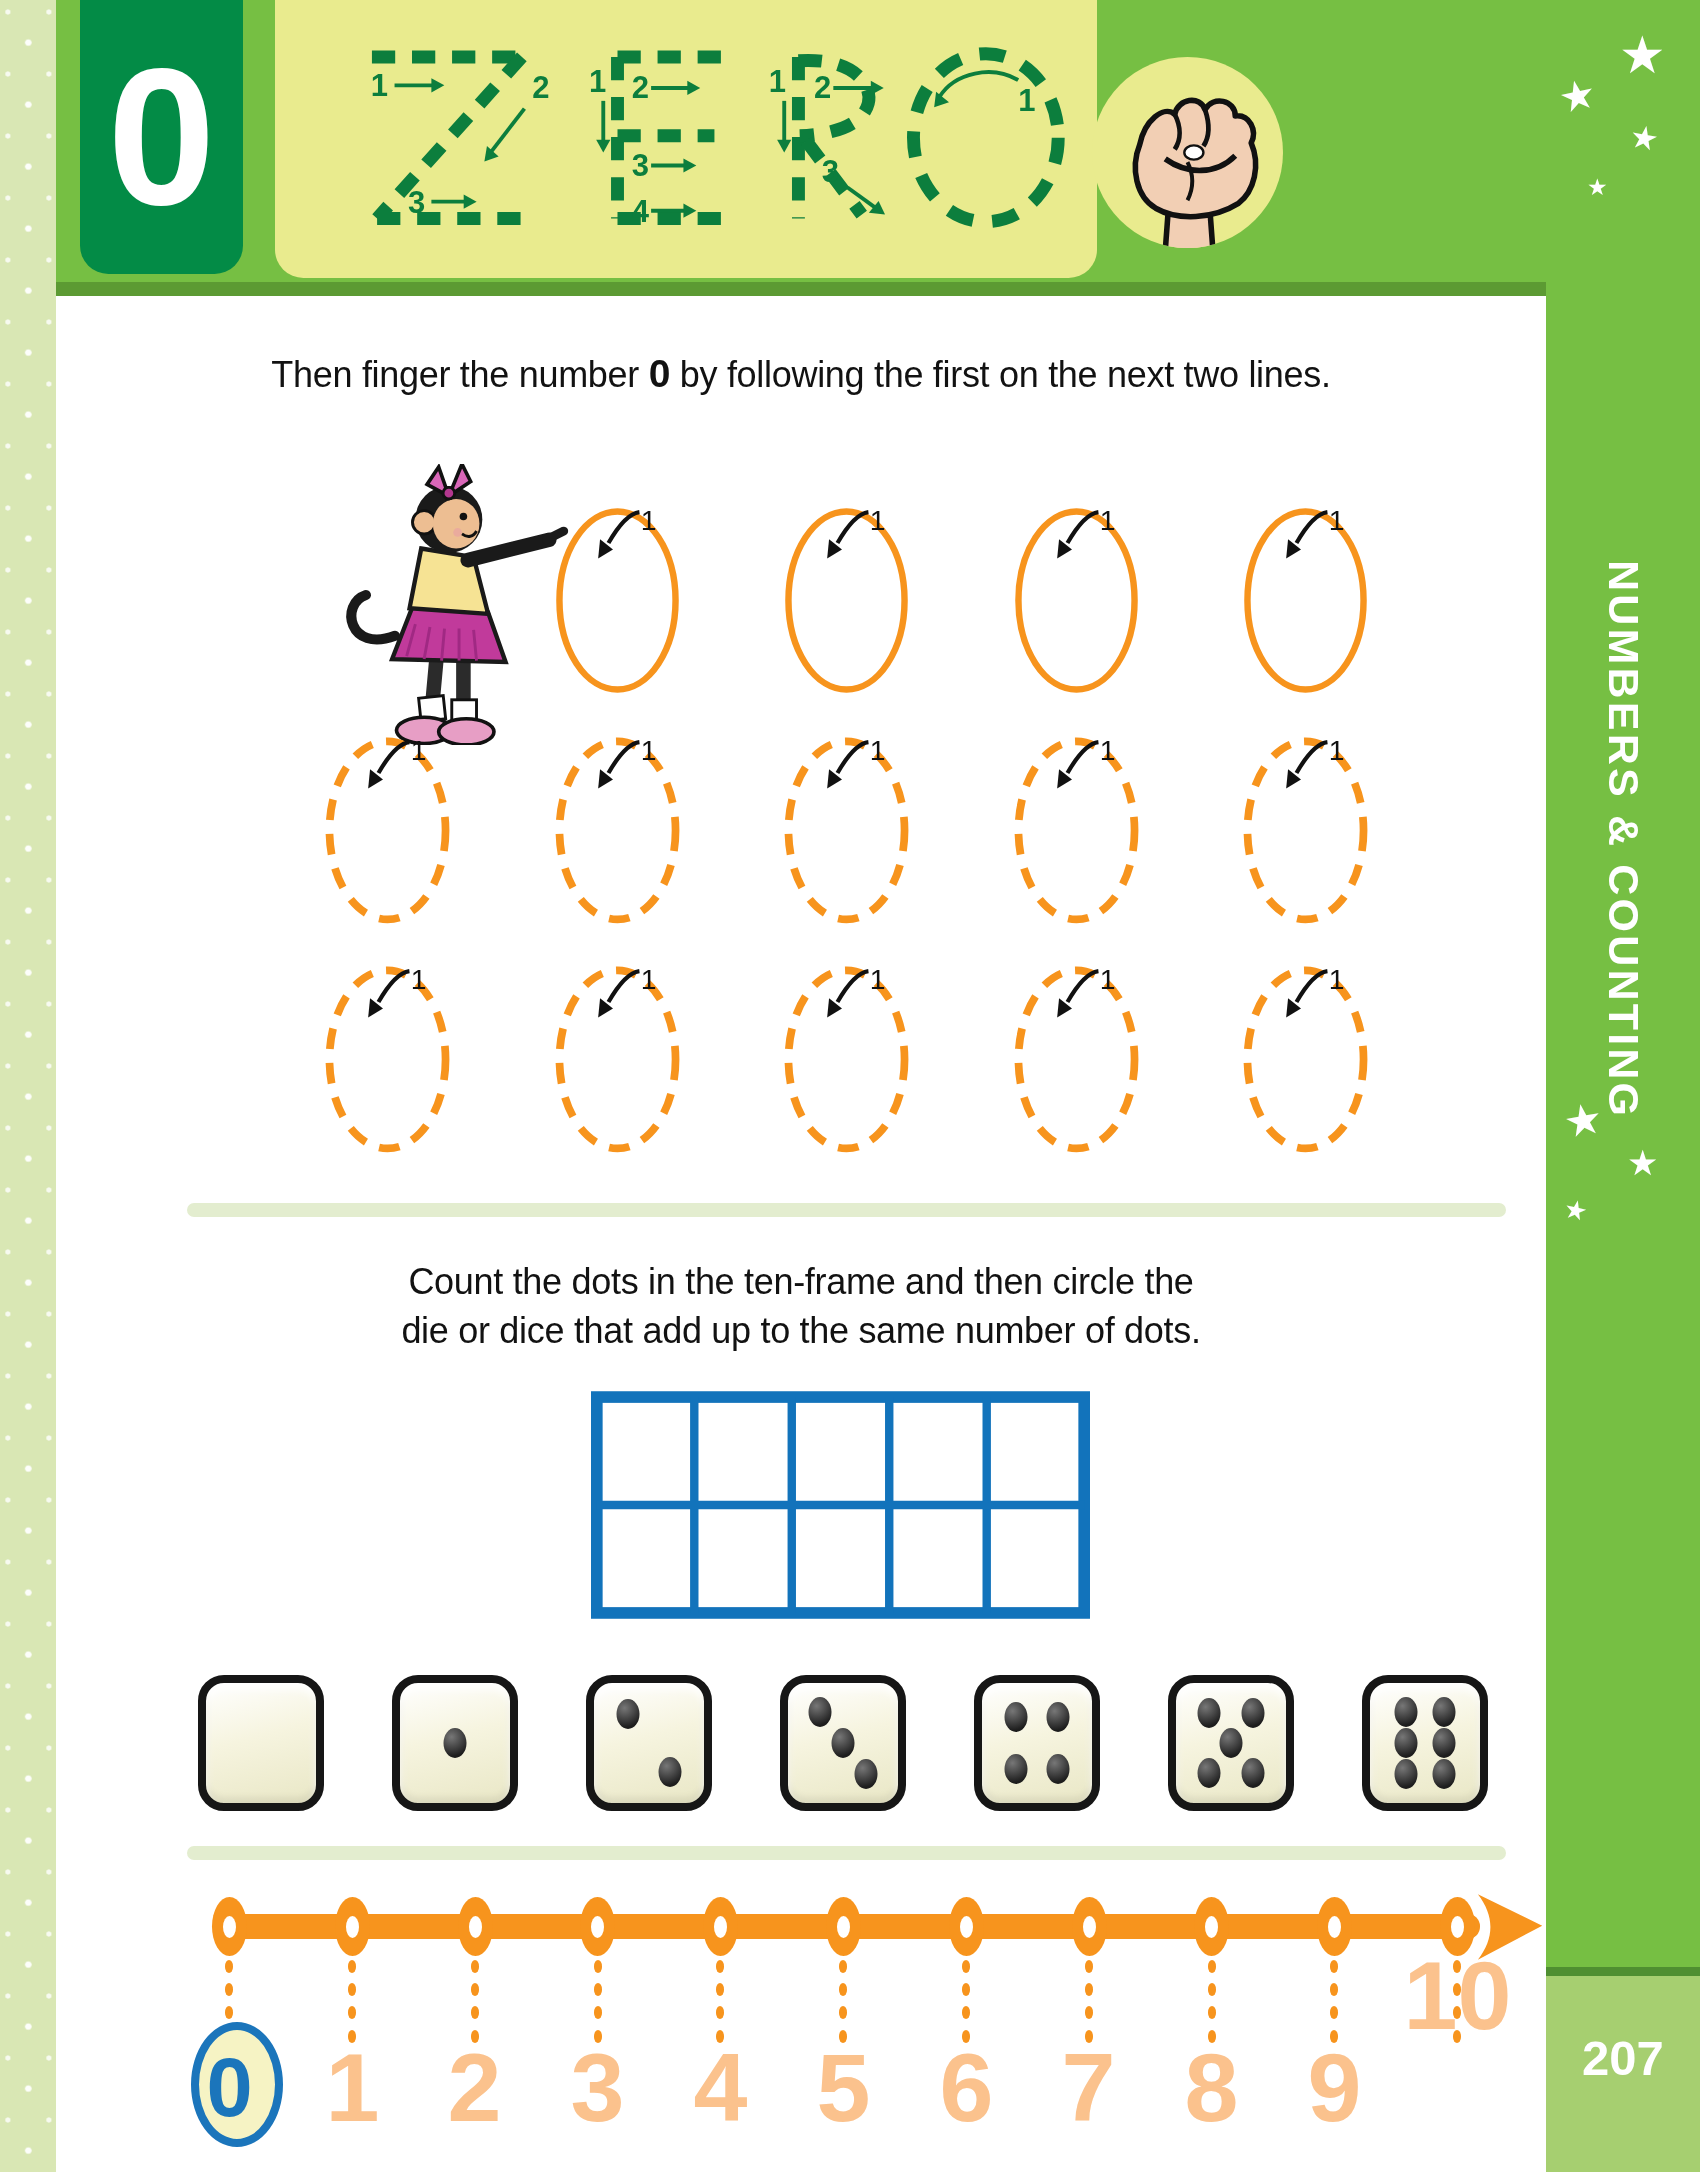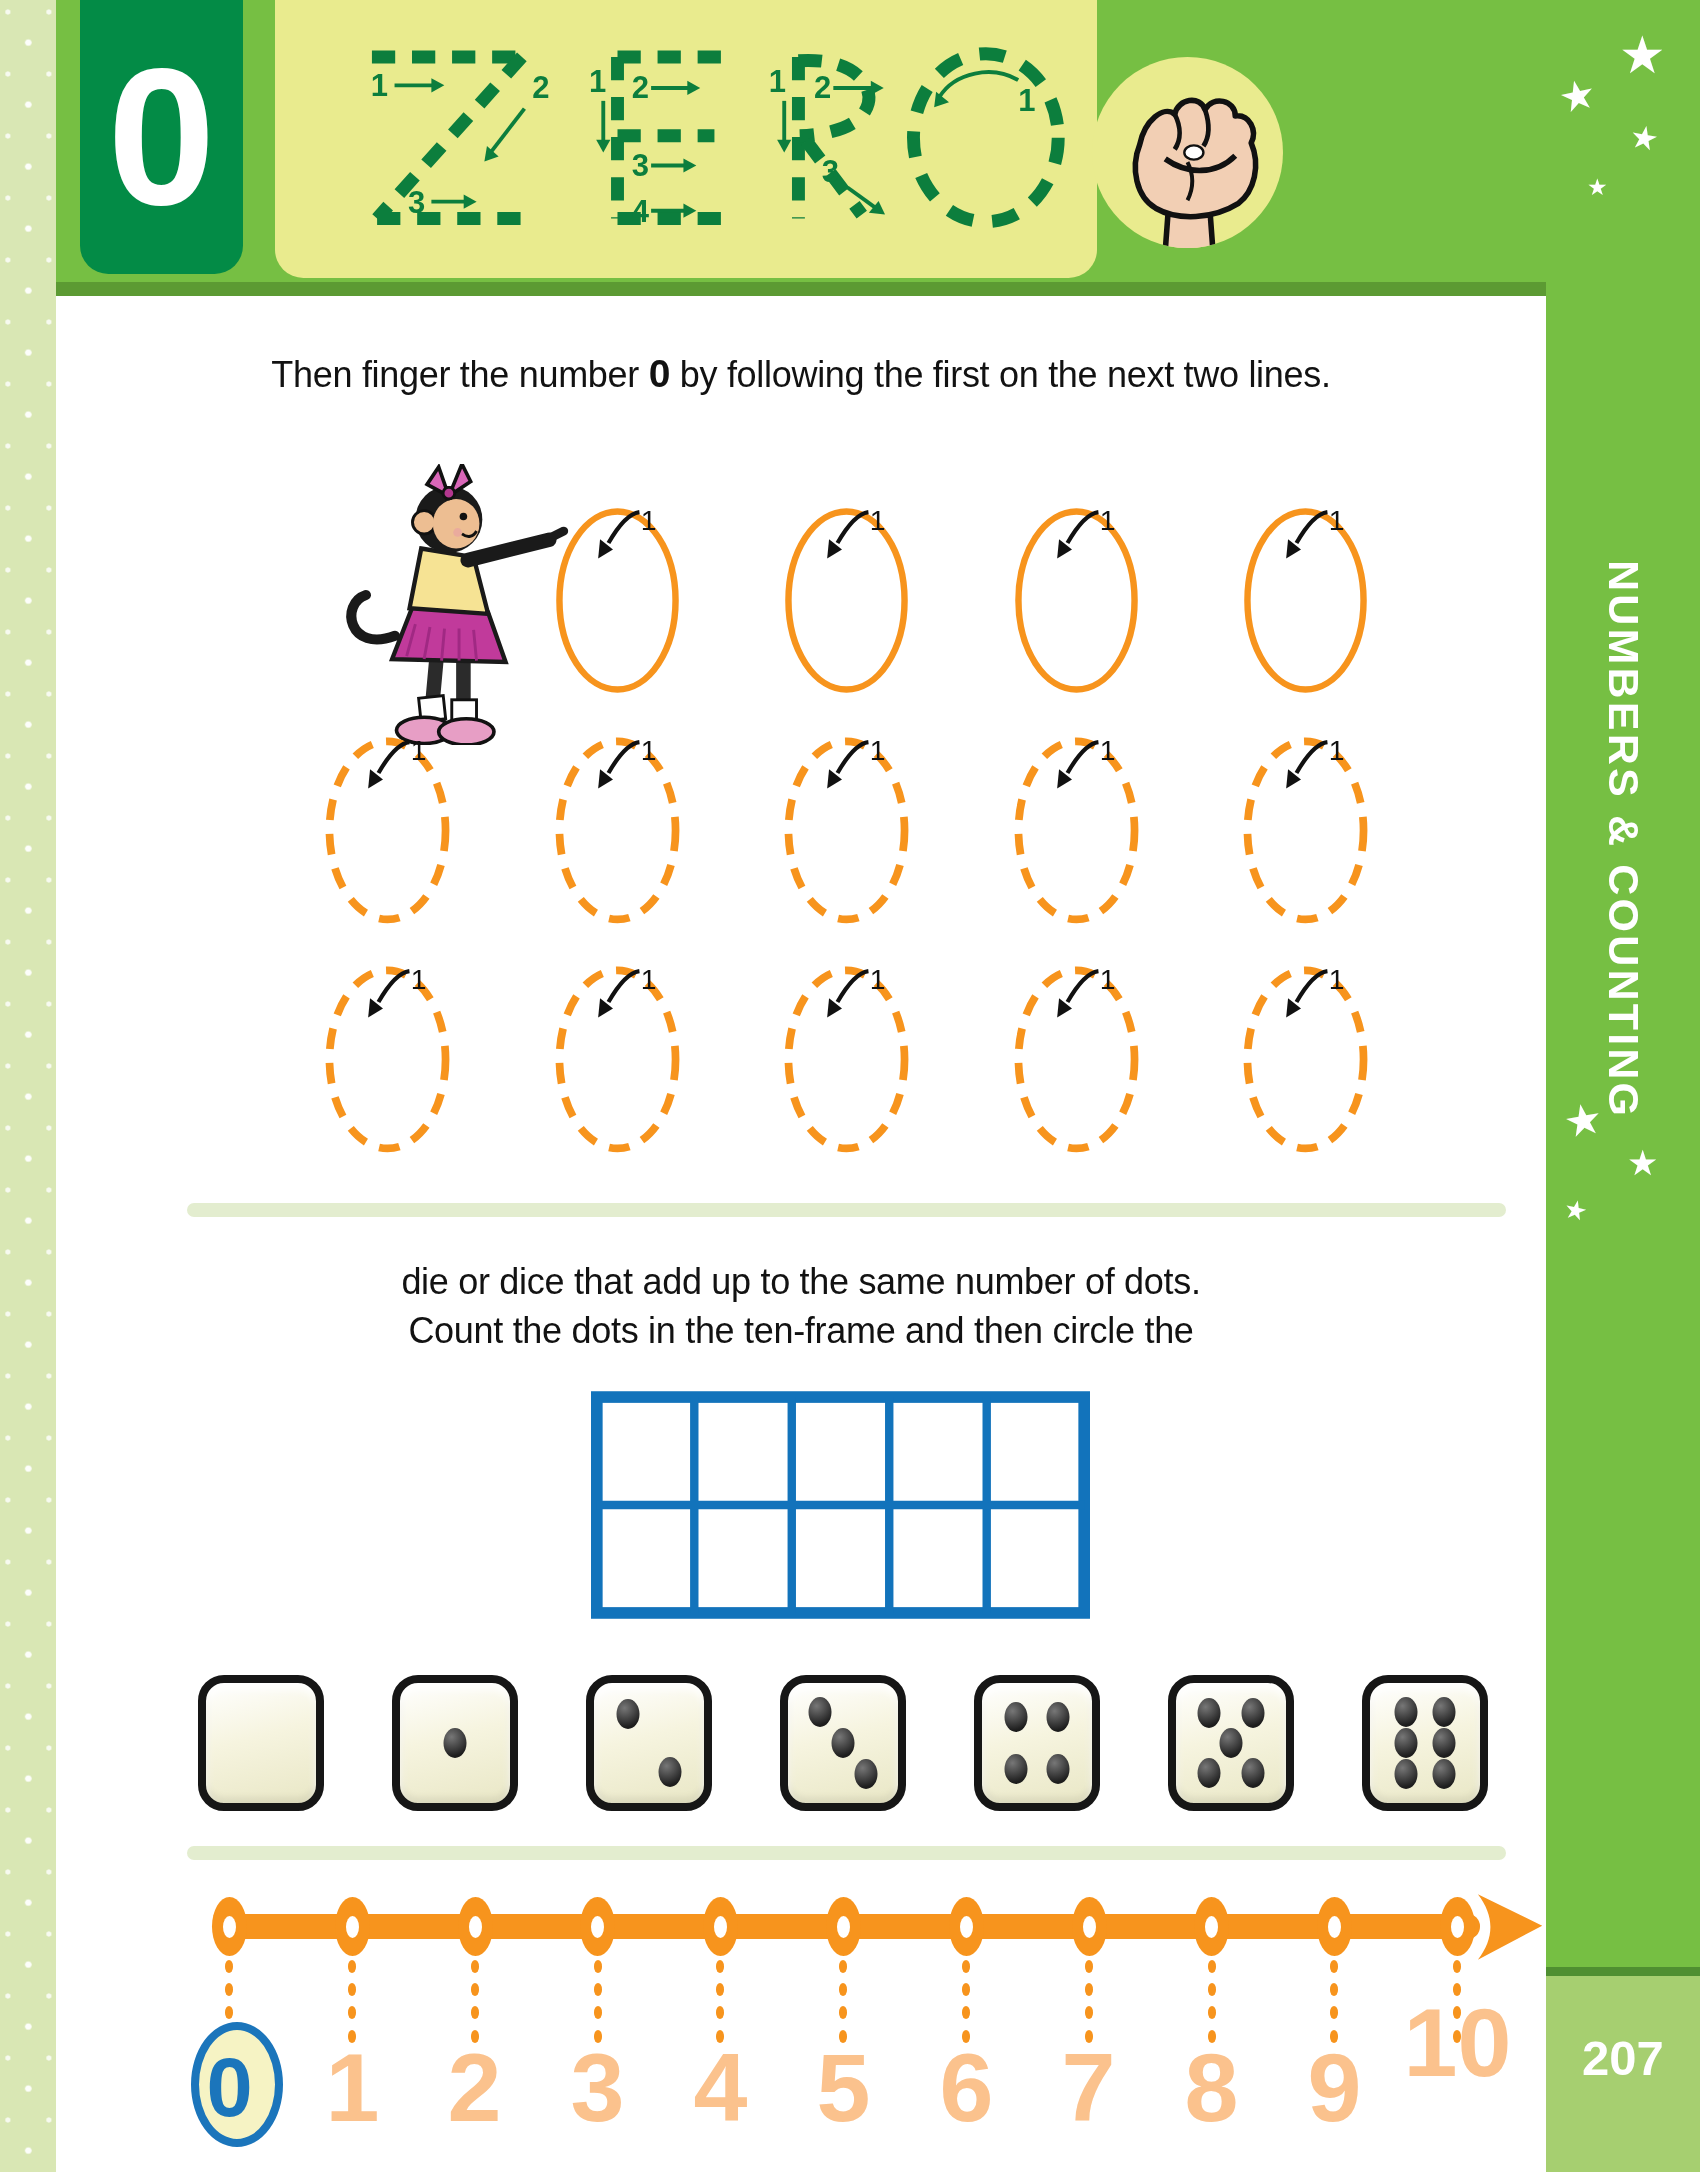--- a/index.html
+++ b/index.html
@@ -269,22 +269,22 @@
      <ellipse class="oval-dashed" cx="100" cy="165" rx="90" ry="138"></ellipse>
      <path d="M134,28 C118,30 102,48 86,76" stroke="#111" stroke-width="6.5" fill="none"></path>
      <polygon points="70,100 93,86 73,70" fill="#111"></polygon>
      <text x="136" y="56" font-size="44" fill="#111" font-family="Liberation Sans,sans-serif">1</text>
    </svg></div>
     </div>
 
   <div class="divider" style="top:1203px;"></div>
 
   <div class="instr" id="instr-count">
+    <div>Count the dots in the ten-frame and then circle the</div>
     <div>die or dice that add up to the same number of dots.</div>
-    <div>Count the dots in the ten-frame and then circle the</div>
   </div>
 
   <svg id="tenframe" width="499" height="228" viewBox="0 0 772 352">
       <rect x="9" y="9" width="754" height="334" fill="none" stroke="#1273bb" stroke-width="18"></rect>
       <line x1="159.8" y1="9" x2="159.8" y2="343" stroke="#1273bb" stroke-width="13"></line>
       <line x1="310.6" y1="9" x2="310.6" y2="343" stroke="#1273bb" stroke-width="13"></line>
       <line x1="461.40000000000003" y1="9" x2="461.40000000000003" y2="343" stroke="#1273bb" stroke-width="13"></line>
       <line x1="612.2" y1="9" x2="612.2" y2="343" stroke="#1273bb" stroke-width="13"></line>
       <line x1="9" y1="176" x2="763" y2="176" stroke="#1273bb" stroke-width="13"></line>
     </svg>
@@ -403,17 +403,17 @@
       <div class="nl-dot" style="left:1330px;top:1983px;"></div>
       <div class="nl-dot" style="left:1330px;top:2006px;"></div>
       <div class="nl-dot" style="left:1330px;top:2030px;"></div>
       <div class="nl-num" style="left:1270px;top:2039px;">9</div>
       <div class="nl-node" style="left:1440px;top:1897px;"></div>
            <div class="nl-hole" style="left:1451px;top:1916px;"></div>
       <div class="nl-dot" style="left:1453px;top:1960px;"></div>
       <div class="nl-dot" style="left:1453px;top:1983px;"></div>
       <div class="nl-dot" style="left:1453px;top:2006px;"></div>
       <div class="nl-dot" style="left:1453px;top:2030px;"></div>
-      <div class="nl-num" style="left:1393px;top:1994px;">10</div>
+      <div class="nl-num" style="left:1393px;top:1947px;">10</div>
     </div>
 
 </div>
 
 
 </body></html>

